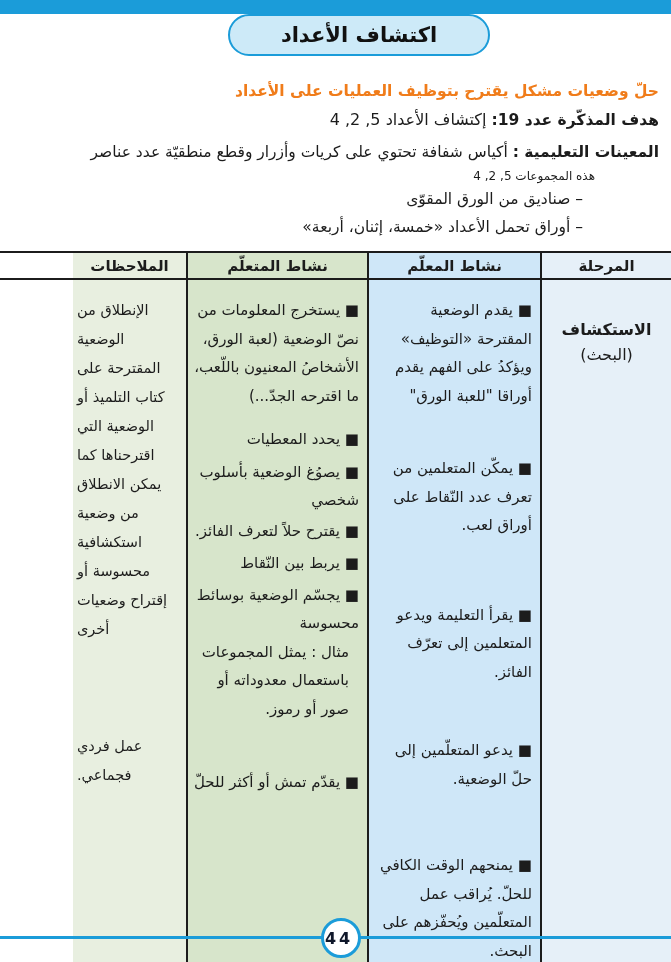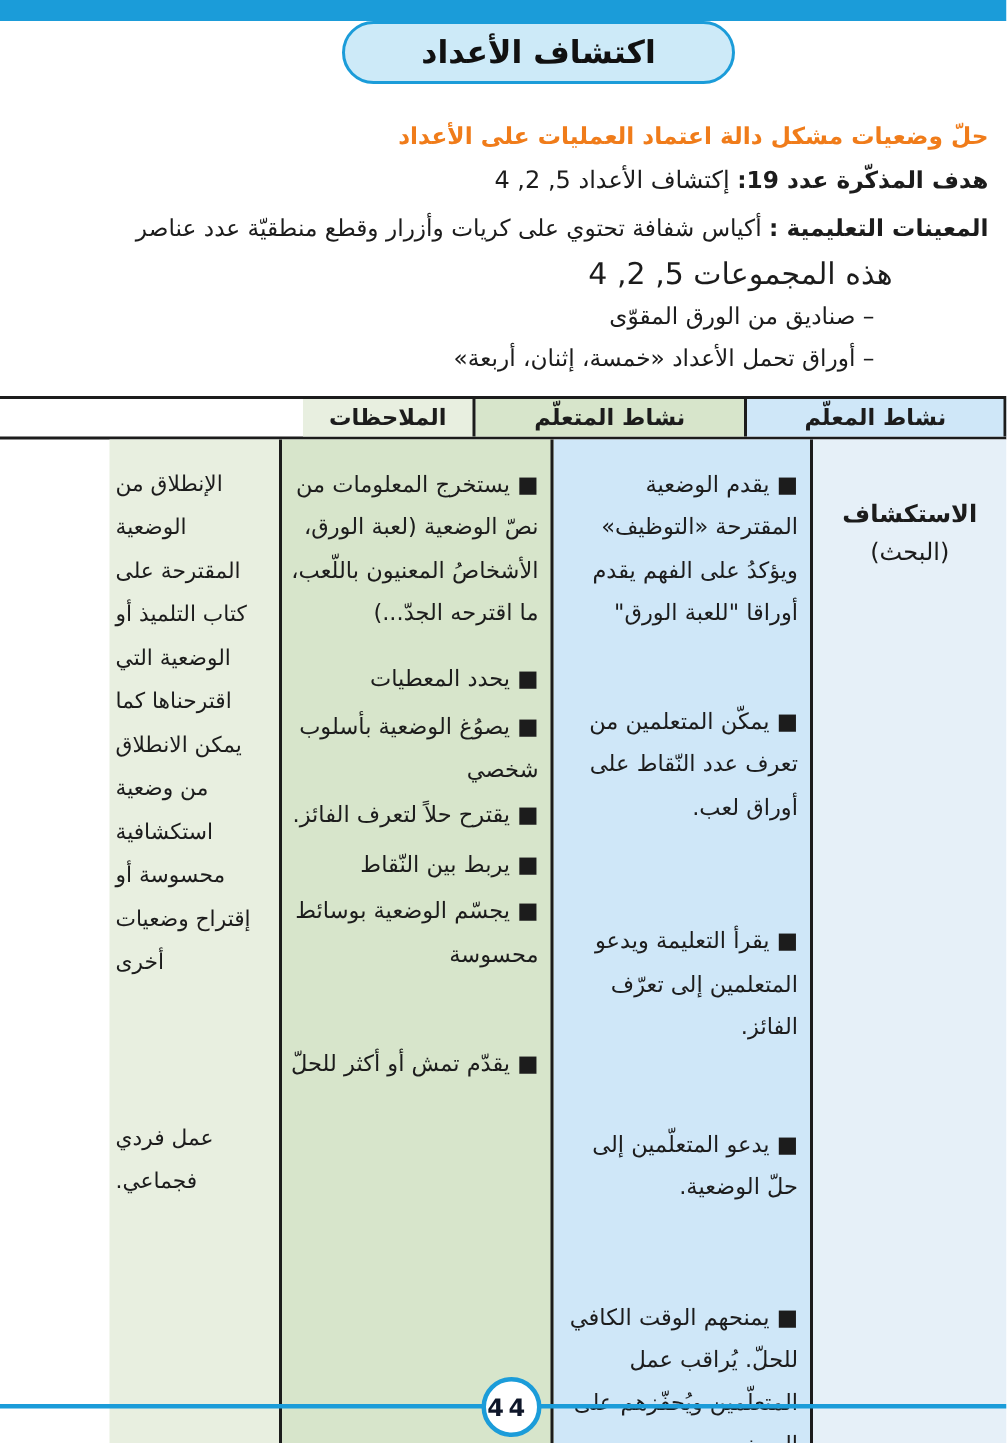--- a/index.html
+++ b/index.html
@@ -29,21 +29,21 @@
   
   .header-block { padding: 24px 12px 0 10px; }
   .skill-line {
     color: #f07c1a; font-weight: bold; font-size: 15.5px;
     line-height: 1.5; margin-bottom: 5px;
   }
   .goal-line { font-size: 16px; line-height: 1.55; margin-bottom: 7px; }
   .goal-label { font-weight: bold; font-size: 15.5px; }
   .aids-line { font-size: 15.5px; line-height: 1.55; }
   .aids-label { font-weight: bold; }
-  .aids-cont { font-size: 20px; line-height: 1.55; padding-right: 64px; margin-top: 3px; }
+  .aids-cont { font-size: 12px; line-height: 1.55; padding-right: 64px; margin-top: 3px; }
   .aids-item { font-size: 15.5px; line-height: 1.8; padding-right: 76px; }
 
   
   .lesson-table { margin-top: 10px; width: 671px; }
   .t-head {
     display: flex; flex-direction: row;
     border-top: 2px solid #1c1c1c; border-bottom: 2px solid #1c1c1c;
     height: 29px;
   }
   .t-body { display: flex; flex-direction: row; min-height: 629px; }
@@ -99,36 +99,37 @@
 </head>
 <body>
 
 <div class="top-bar"></div>
 
 <div class="title-pill">
   <span>اكتشاف الأعداد</span>
 </div>
 
 <div class="header-block">
-  <div class="skill-line">حلّ وضعيات مشكل دالة اعتماد العمليات على الأعداد</div>
+  <div class="skill-line">حلّ وضعيات مشكل يقترح بتوظيف العمليات على الأعداد</div>
   <div class="goal-line">
     <span class="goal-label">هدف المذكّرة عدد 19:</span>
     <span>إكتشاف الأعداد 5, 2, 4</span>
   </div>
   <div class="aids-line">
     <span class="aids-label">المعينات التعليمية :</span>
     <span>أكياس شفافة تحتوي على كريات وأزرار وقطع منطقيّة عدد عناصر</span>
   </div>
   <div class="aids-cont">هذه المجموعات 5, 2, 4</div>
   <div class="aids-item">– صناديق من الورق المقوّى</div>
   <div class="aids-item">– أوراق تحمل الأعداد «خمسة، إثنان، أربعة»</div>
 </div>
 
 <div class="lesson-table">
   <div class="t-head">
+    <div class="col-stage">المرحلة</div>
     <div class="col-teacher">نشاط المعلّم</div>
     <div class="col-learner">نشاط المتعلّم</div>
     <div class="col-notes">الملاحظات</div>
   </div>
 
   <div class="t-body">
 
     <div class="col-stage">
       <div class="stage-name">الاستكشاف</div>
       <div>(البحث)</div>
@@ -143,20 +144,21 @@
     </div>
 
     <div class="col-learner">
       <div class="learner-item i1">■ يستخرج المعلومات من نصّ الوضعية (لعبة الورق، الأشخاصُ المعنيون باللّعب، ما اقترحه الجدّ...)</div>
       <div class="learner-item i2">■ يحدد المعطيات</div>
       <div class="learner-item i3">■ يصوُغ الوضعية بأسلوب شخصي</div>
       <div class="learner-item i4">■ يقترح حلاً لتعرف الفائز.</div>
       <div class="learner-item i5">■ يربط بين النّقاط</div>
       <div class="learner-item i6">
         <div>■ يجسّم الوضعية بوسائط محسوسة</div>
+        <div class="example-line">مثال : يمثل المجموعات باستعمال معدوداته أو صور أو رموز.</div>
       </div>
       <div class="learner-item i7">
         <div>■ يقدّم تمش أو أكثر للحلّ</div>
       </div>
     </div>
 
     <div class="col-notes">
       <div class="notes-para1">الإنطلاق من الوضعية المقترحة على كتاب التلميذ أو الوضعية التي اقترحناها كما يمكن الانطلاق من وضعية استكشافية محسوسة أو إقتراح وضعيات أخرى</div>
       <div class="notes-para2">عمل فردي فجماعي.</div>
     </div>

